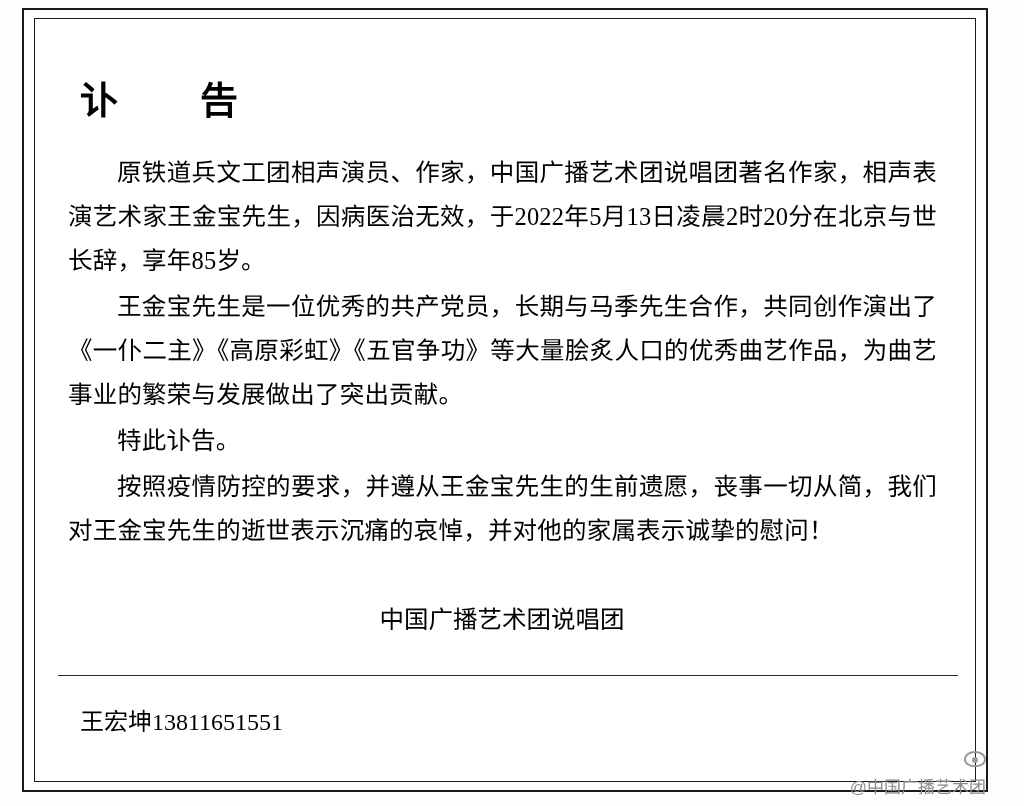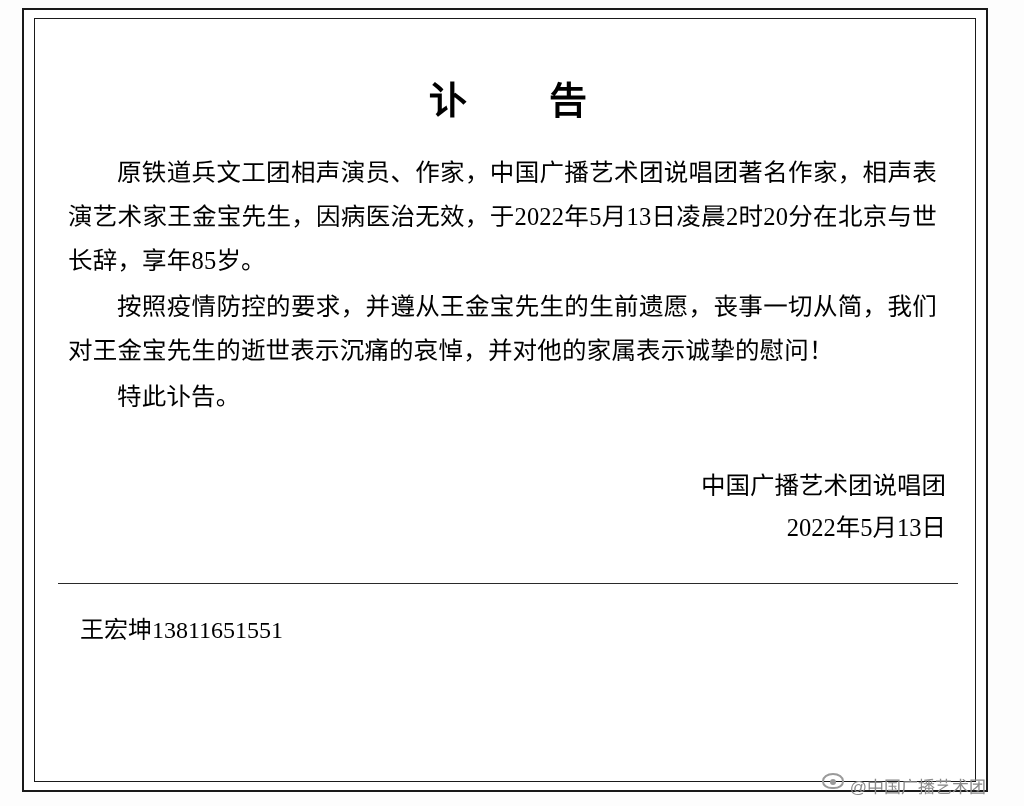--- a/index.html
+++ b/index.html
@@ -44,21 +44,20 @@
   }
   .content {
     position: absolute;
     left: 58px;
     top: 32px;
     width: 900px;
     height: 740px;
     box-sizing: border-box;
   }
   .doc-title {
-    text-align: center;
     font-size: 38px;
     font-weight: bold;
     letter-spacing: 22px;
     text-indent: 22px;
     margin-top: 38px;
     margin-bottom: 26px;
     font-family: "Liberation Serif", "DejaVu Serif", serif;
   }
   .body-block {
     padding: 0 6px 0 10px;
@@ -67,21 +66,21 @@
     font-size: 24.5px;
     line-height: 44px;
     text-align: justify;
     text-justify: inter-ideograph;
     text-indent: 2em;
     margin: 0 15px 2px 0;
     letter-spacing: 0.2px;
   }
   .signature {
     margin-top: 46px;
-    text-align: right;
+    text-align: center;
     padding-right: 12px;
   }
   .sig-line {
     font-size: 24.5px;
     line-height: 42px;
   }
   .divider {
     margin-top: 34px;
     border-top: 1px solid #2a2a2a;
     width: 100%;
@@ -99,25 +98,26 @@
   .contact-item {
     font-size: 24px;
     line-height: 40px;
     padding-left: 14px;
   }
   .watermark {
     position: absolute;
     right: 38px;
     bottom: 8px;
     display: flex;
-    align-items: flex-start;
+    align-items: flex-end;
     gap: 6px;
     color: #8a8a8a;
     font-size: 17px;
     font-family: "Liberation Sans", sans-serif;
+    flex-direction: column;
   }
   .weibo-eye {
     display: inline-block;
     width: 22px;
     height: 16px;
     border: 2px solid #9a9a9a;
     border-radius: 50% 50% 45% 45%;
     position: relative;
     box-sizing: border-box;
   }
@@ -138,27 +138,27 @@
 <div class="page">
   <div class="frame-outer"></div>
   <div class="frame-inner"></div>
 
   <div class="content">
 
     <div class="doc-title">讣　告</div>
 
     <div class="body-block">
       <p class="para">原铁道兵文工团相声演员、作家，中国广播艺术团说唱团著名作家，相声表演艺术家王金宝先生，因病医治无效，于2022年5月13日凌晨2时20分在北京与世长辞，享年85岁。</p>
+      <p class="para">王金宝先生是一位优秀的共产党员，长期与马季先生合作，共同创作演出了《一仆二主》《高原彩虹》《五官争功》等大量脍炙人口的优秀曲艺作品，为曲艺事业的繁荣与发展做出了突出贡献。</p>
+      <p class="para">特此讣告。</p>
       <p class="para">按照疫情防控的要求，并遵从王金宝先生的生前遗愿，丧事一切从简，我们对王金宝先生的逝世表示沉痛的哀悼，并对他的家属表示诚挚的慰问！</p>
-      <p class="para">特此讣告。</p>
     </div>
 
     <div class="signature">
       <div class="sig-line">中国广播艺术团说唱团</div>
-      <div class="sig-line">2022年5月13日</div>
     </div>
 
     <div class="divider"></div>
 
     <div class="contacts">
       <div class="contact-item">王宏坤13811651551</div>
 
     </div>
 
   </div>

